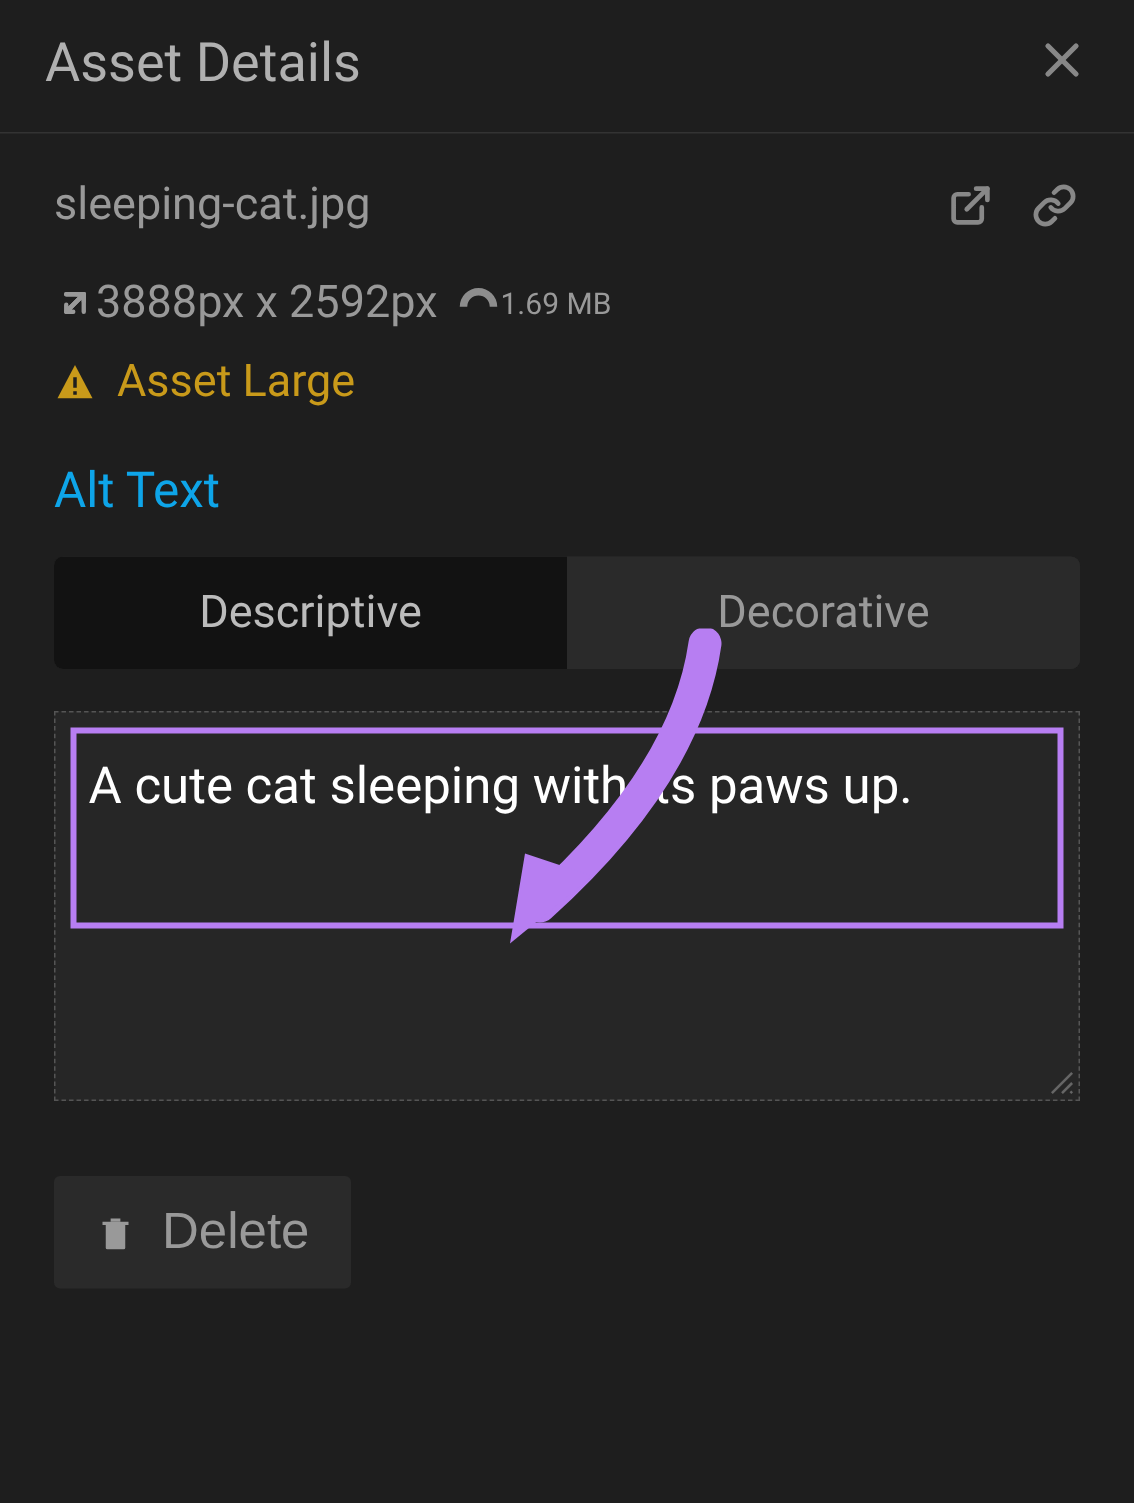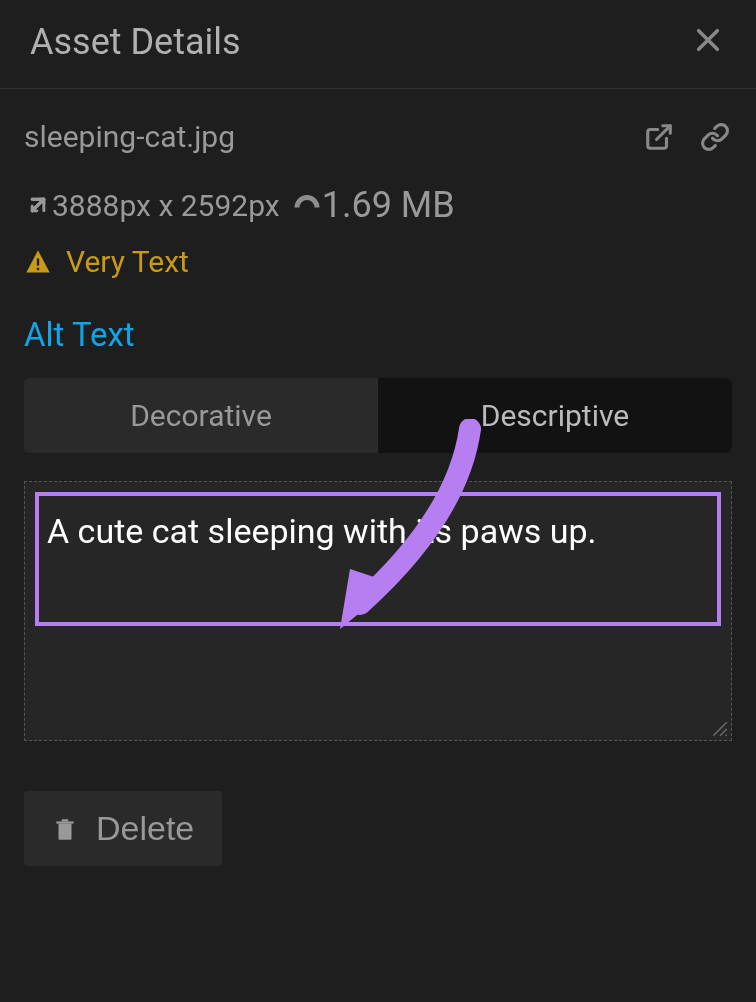--- a/index.html
+++ b/index.html
@@ -30,21 +30,21 @@
     font-weight: 400;
   }
   .close-btn {
     color: #888;
     font-size: 36px;
     cursor: pointer;
     line-height: 1;
     padding: 4px;
   }
   .content {
-    padding: 30px 24px;
+    padding: 30px 36px;
     flex: 1;
     position: relative;
   }
   .filename-row {
     display: flex;
     align-items: center;
     justify-content: space-between;
     margin-bottom: 30px;
   }
   .filename {
@@ -67,21 +67,21 @@
     margin-bottom: 18px;
   }
   .dim-icon { color: #999; display: inline-flex; }
   .dimensions {
     color: #999;
     font-size: 30px;
   }
   .gauge-icon { color: #999; display: inline-flex; margin-left: 12px; }
   .filesize {
     color: #999;
-    font-size: 36px;
+    font-size: 20px;
   }
   .meta-row2 {
     display: flex;
     align-items: center;
     gap: 14px;
     margin-bottom: 36px;
   }
   .warn-icon { color: #c99a1a; display: inline-flex; }
   .size-warning {
     color: #c99a1a;
@@ -224,28 +224,28 @@
     </div>
 
     <div class="meta-row2">
       <span class="warn-icon">
         <svg width="28" height="28" viewBox="0 0 24 24" fill="currentColor">
           <path d="M12 2 L22 21 L2 21 Z"></path>
           <rect x="11" y="9" width="2" height="6" fill="#1e1e1e"></rect>
           <rect x="11" y="17" width="2" height="2" fill="#1e1e1e"></rect>
         </svg>
       </span>
-      <span class="size-warning">Very Text</span>
+      <span class="size-warning">Asset Large</span>
     </div>
 
     <div class="section-label">Alt Text</div>
 
     <div class="segmented">
+      <div class="segment active">Descriptive</div>
       <div class="segment">Decorative</div>
-      <div class="segment active">Descriptive</div>
     </div>
 
     <div class="alt-wrapper">
       <div class="alt-highlight">
         <textarea class="alt-textarea" style="">A cute cat sleeping with its paws up.</textarea>
       </div>
       <svg class="resize-handle" viewBox="0 0 16 16" fill="none" stroke="currentColor" stroke-width="1.5">
         <line x1="2" y1="14" x2="14" y2="2"></line>
         <line x1="8" y1="14" x2="14" y2="8"></line>
         <line x1="13" y1="14" x2="14" y2="13"></line>

